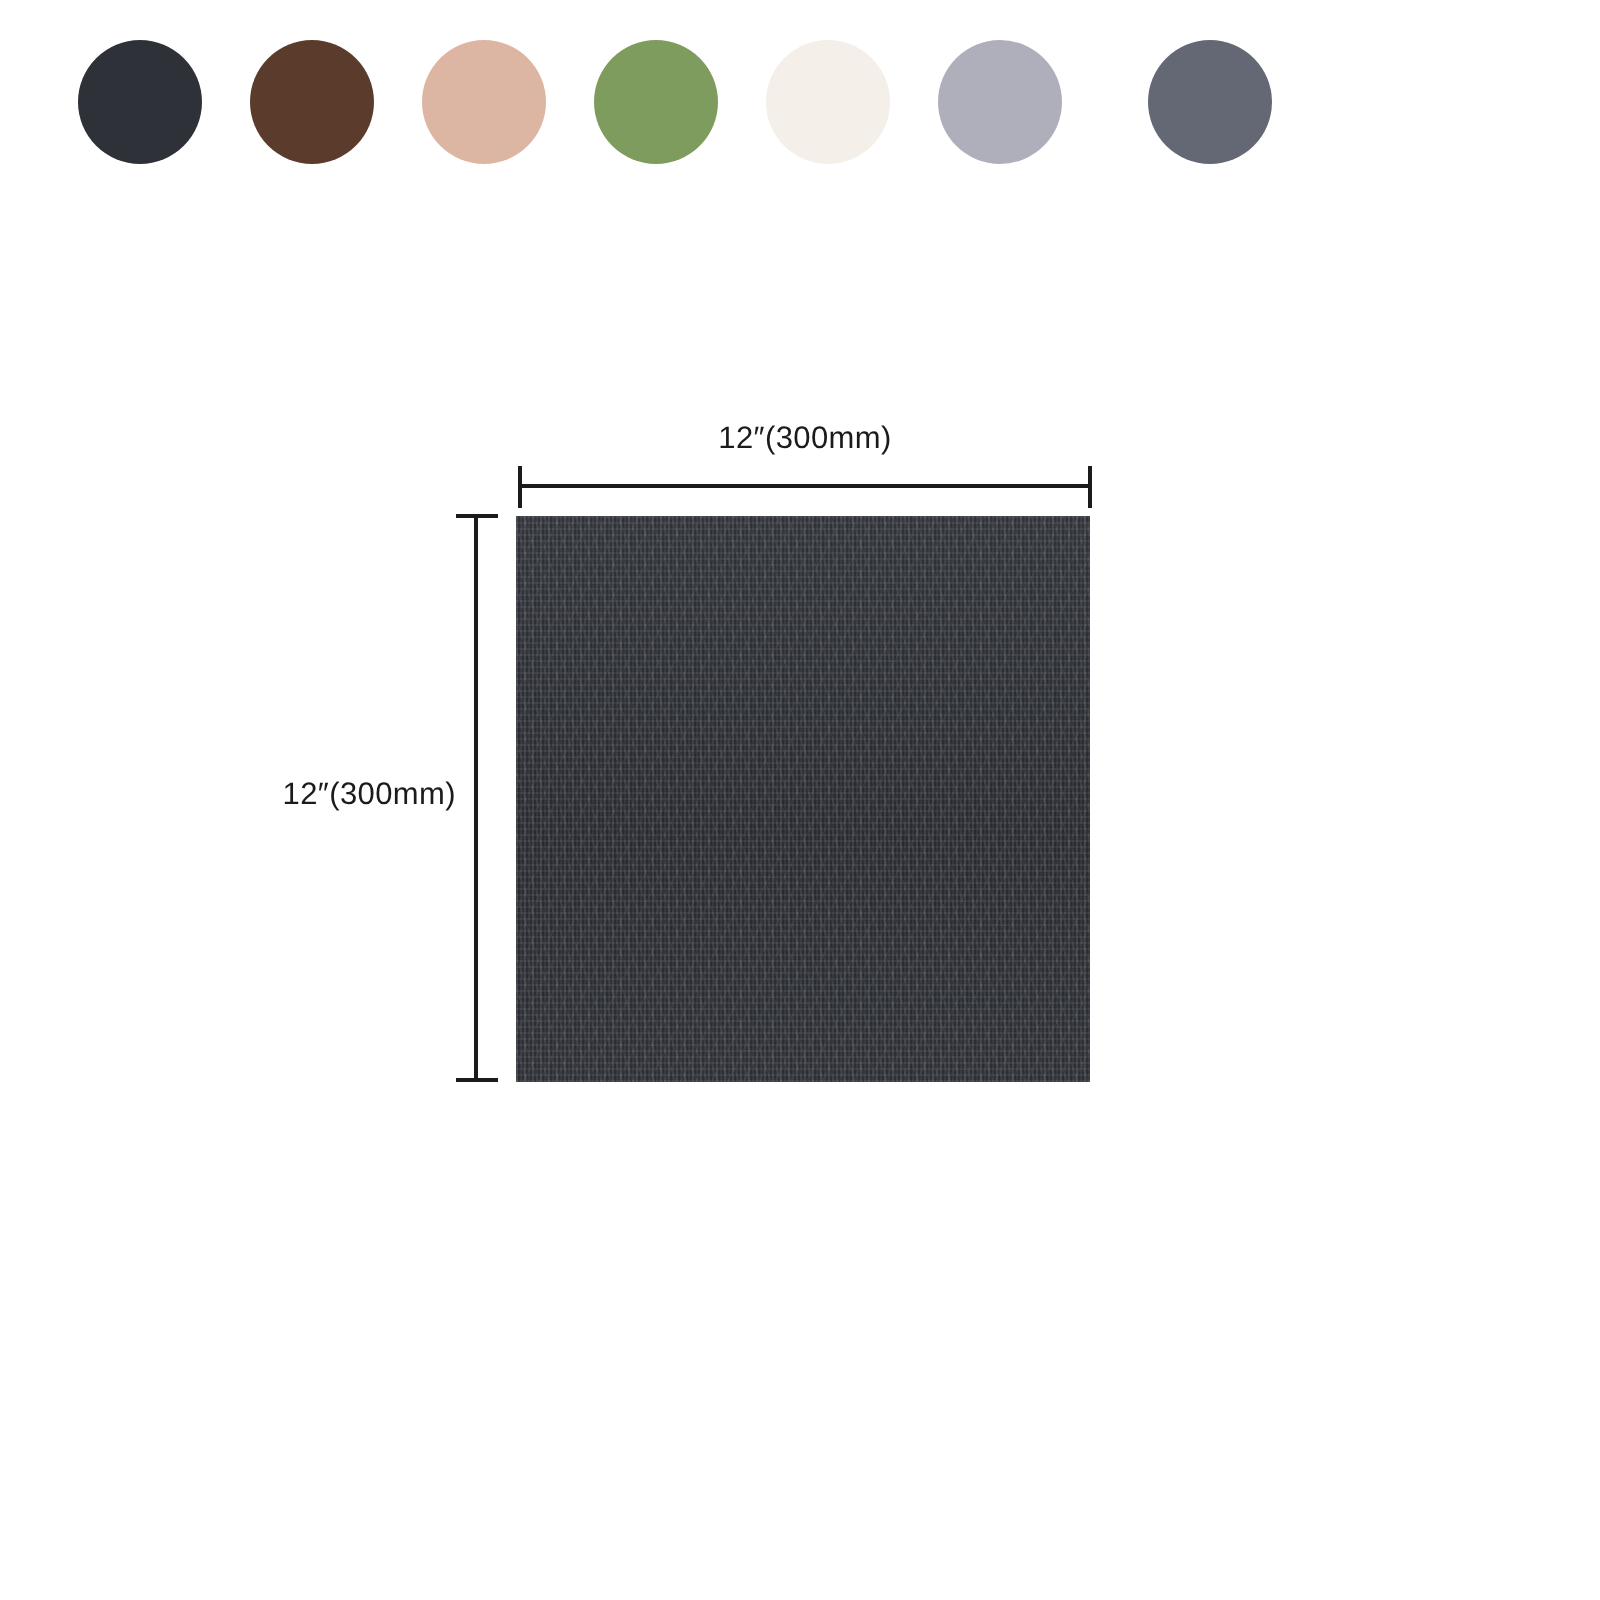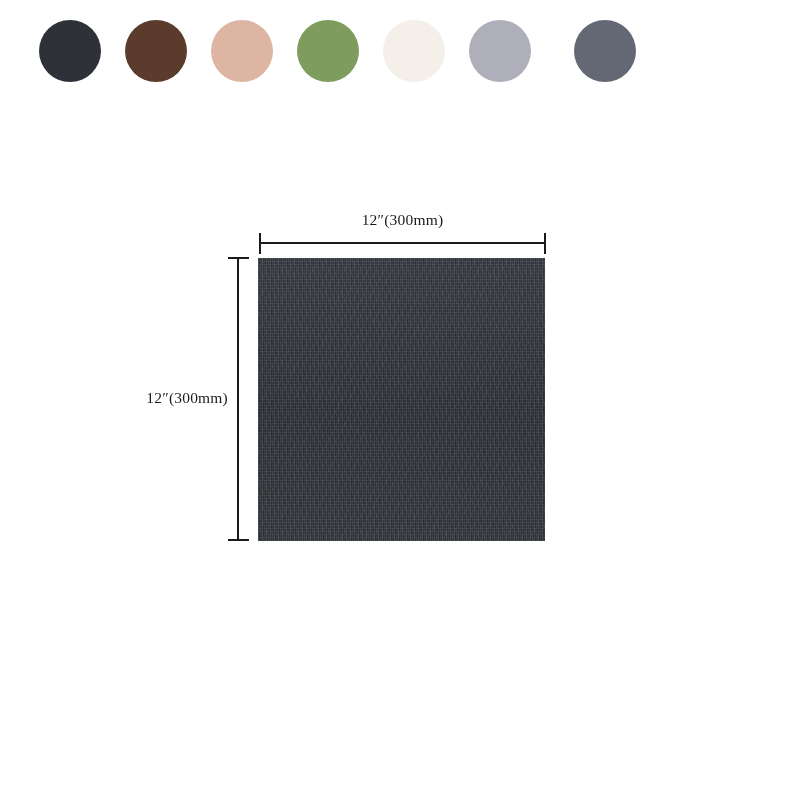--- a/index.html
+++ b/index.html
@@ -38,21 +38,20 @@
     box-sizing: border-box;
   }
 
   
   #product-figure {
     position: absolute;
     left: 0;
     top: 0;
     width: 800px;
     height: 800px;
-    font-family: Liberation Serif, serif;
   }
 
   
   #tile-image {
     position: absolute;
     left: 258px;
     top: 258px;
     width: 287px;
     height: 283px;
     background-color: #32353b;

